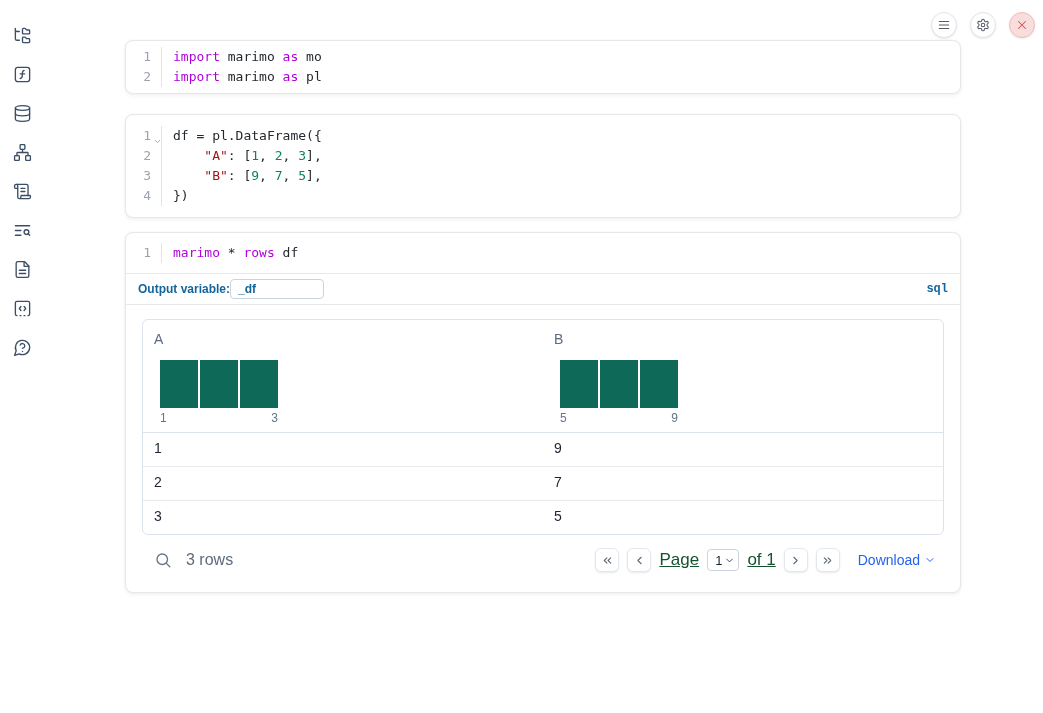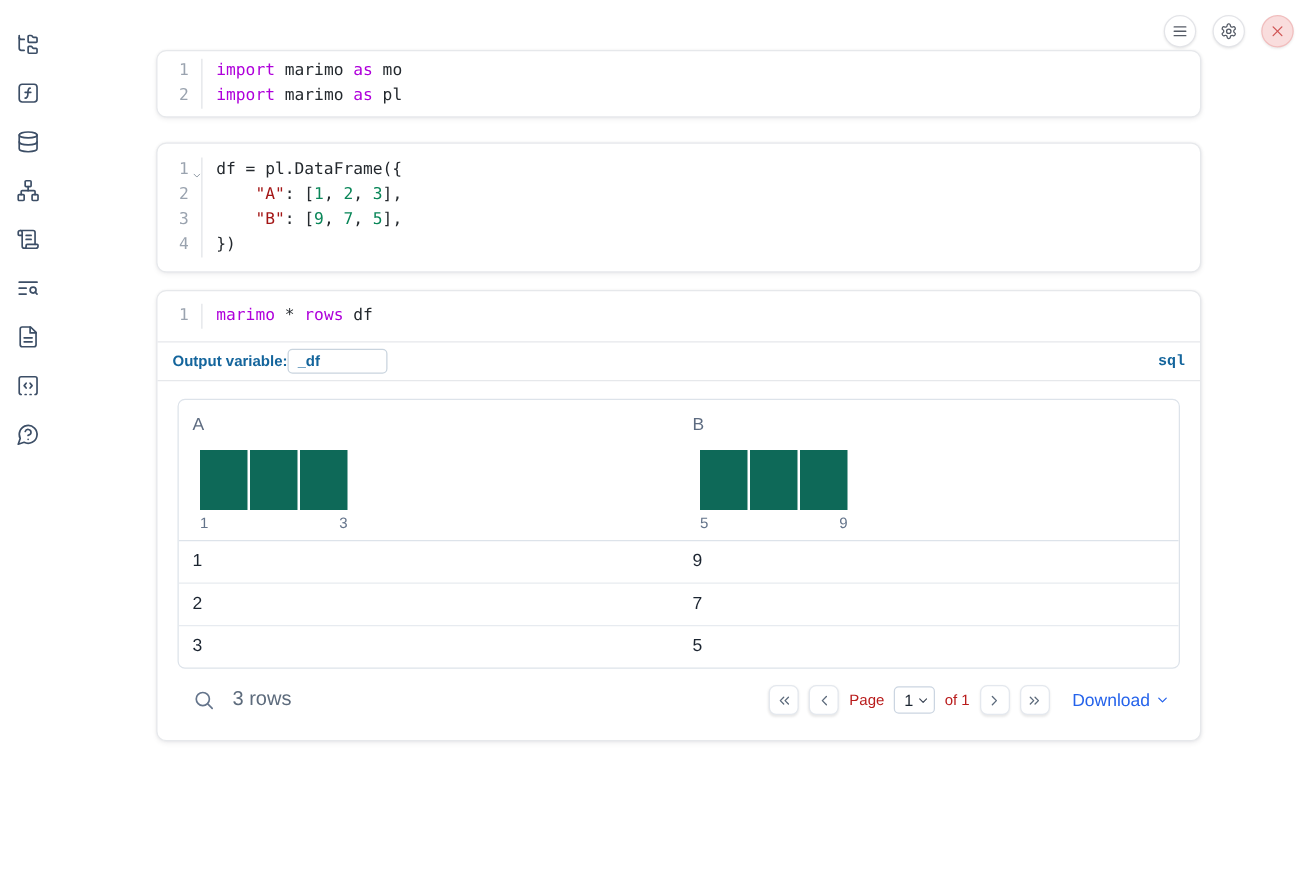--- a/index.html
+++ b/index.html
@@ -50,21 +50,21 @@
   .code-col { padding-left:11px; }
   .code-line { height:20px; white-space:pre; }
   .kw  { color:#af00db; }
   .str { color:#a31515; }
   .num { color:#098658; }
 
   
   .outvar-bar { display:flex; align-items:center; gap:0; padding:5px 12px;
                 border-top:1px solid #e6e8eb; height:31px; }
   .outvar-label { color:#14659c; font-weight:bold; font-size:12px; }
-  .outvar-input { width:80px; height:20px; border:1px solid #c9d4de; border-radius:4px;
+  .outvar-input { width:94px; height:20px; border:1px solid #c9d4de; border-radius:4px;
                   padding:0 7px; font-size:12px; font-weight:bold; color:#14659c;
                   font-family:"Liberation Sans", sans-serif; outline:none; }
   .lang-badge { margin-left:auto; color:#14659c; font-weight:bold; font-size:12px;font-family:Liberation Mono, monospace; }
 
   .output-section { border-top:1px solid #e6e8eb; padding:14px 16px 10px; }
   .datatable { border:1px solid #dde3ea; border-radius:6px; overflow:hidden; }
   .dt-header { display:flex; border-bottom:1px solid #dde3ea; }
   .dt-col { width:50%; padding:11px 8px 7px; cursor:pointer; }
   .col-name { color:#5d6b80; font-size:14px; margin-bottom:13px; padding-left:3px; }
   .hist { width:118px; margin-left:9px; }
@@ -80,21 +80,21 @@
   .ft-left { display:flex; align-items:center; gap:14px; padding-left:4px; }
   .ft-left svg { width:18px; height:18px; stroke:#64748b; fill:none; stroke-width:1.8;
                  stroke-linecap:round; cursor:pointer; }
   .rowcount { font-size:16px; color:#5d6b7c; }
   .ft-right { margin-left:auto; display:flex; align-items:center; gap:8px; }
   .pg-btn { width:24px; height:24px; border:1px solid #e4e8ee; border-radius:6px;
             background:#fff; box-shadow:0 1px 2px rgba(0,0,0,.09); cursor:pointer;
             display:flex; align-items:center; justify-content:center; }
   .pg-btn svg { width:13px; height:13px; stroke:#5d6b7c; fill:none; stroke-width:2;
                 stroke-linecap:round; stroke-linejoin:round; }
-  .pg-text { font-size:12px; color:#b91c1c; }
+  .pg-text { font-size:17px; color:#14532d;text-decoration:underline; }
   .page-select { height:22px; border:1px solid #cbd5e1; border-radius:4px; background:#fff;
                  display:flex; align-items:center; padding:0 3px 0 7px; gap:2px;
                  font-size:13px; color:#1b2430; cursor:pointer; }
   .page-select svg { width:11px; height:11px; stroke:#374151; fill:none; stroke-width:2;
                      stroke-linecap:round; stroke-linejoin:round; }
   .download { margin-left:10px; display:flex; align-items:center; gap:4px;
               color:#2563eb; font-size:14px; cursor:pointer; }
   .download svg { width:12px; height:12px; stroke:#2563eb; fill:none; stroke-width:2;
                   stroke-linecap:round; stroke-linejoin:round; }
 </style>

